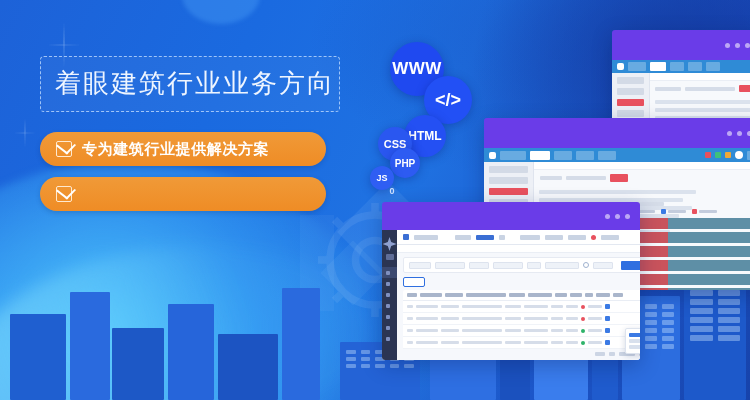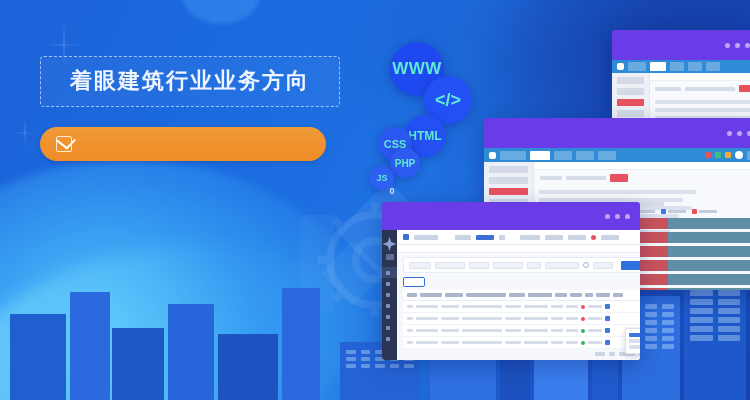--- a/index.html
+++ b/index.html
@@ -87,21 +87,21 @@
   
   .copy { position:absolute; left:40px; top:56px; width:300px; }
   .tagline-box {
     border:1px dashed rgba(195,222,255,0.78);
     border-radius:4px;
     padding:9px 14px 10px;
     text-align:center;
     background:rgba(255,255,255,0.045);
   }
   .tagline {
-    font-size:22px; letter-spacing:2px; color:#eef5ff; font-weight:700;
+    font-size:26px; letter-spacing:2px; color:#eef5ff; font-weight:400;
     white-space:nowrap;
   }
   .headline {
     margin-top:14px; font-weight:700; color:#f2f7ff;
     font-size:45px; line-height:1.04; letter-spacing:2px;
     text-shadow:0 2px 6px rgba(10,40,110,0.35);
     white-space:nowrap;
   }
   .headline .l2 { display:block; }
 
@@ -127,21 +127,21 @@
   .badge-text {
     font-size:15px; color:#ffffff; font-weight:700; letter-spacing:.6px;
     white-space:nowrap;
   }
 
   
   .bubble {
     position:absolute; border-radius:50%;
     background:#1f49f0;
     display:flex; align-items:center; justify-content:center;
-    color:#5eead4; font-weight:700;
+    color:#ffffff; font-weight:700;
     box-shadow:0 2px 10px rgba(10,30,120,0.35);
   }
   .b-www  { left:390px; top:42px;  width:54px; height:54px; font-size:17px; letter-spacing:.5px; }
   .b-code { left:424px; top:76px;  width:48px; height:48px; font-size:18px; background:#2250f5; }
   .b-html { left:404px; top:115px; width:42px; height:42px; font-size:12px; background:#2450f3; }
   .b-css  { left:378px; top:127px; width:34px; height:34px; font-size:11px; background:#2a57f0; }
   .b-php  { left:390px; top:148px; width:30px; height:30px; font-size:10px; background:#2d5bf2; }
   .b-js   { left:370px; top:166px; width:24px; height:24px; font-size:9px;  background:#2f5ef3; }
   .b-zero { left:384px; top:183px; width:16px; height:16px; font-size:9px;
             background:transparent; box-shadow:none; color:#cfe2ff; }
@@ -390,20 +390,24 @@
 
   <div class="copy">
     <div class="tagline-box">
       <div class="tagline">着眼建筑行业业务方向</div>
     </div>
 
     <div class="headline">
     </div>
 
     <div class="badges">
+      <div class="badge">
+        <span class="chk"></span>
+        <span class="badge-text">专为建筑行业提供解决方案</span>
+      </div>
       <div class="badge">
         <span class="chk"></span>
       </div>
     </div>
   </div>
 
   <div class="bubble b-www">
     <span>WWW</span>
   </div>
   <div class="bubble b-code">

